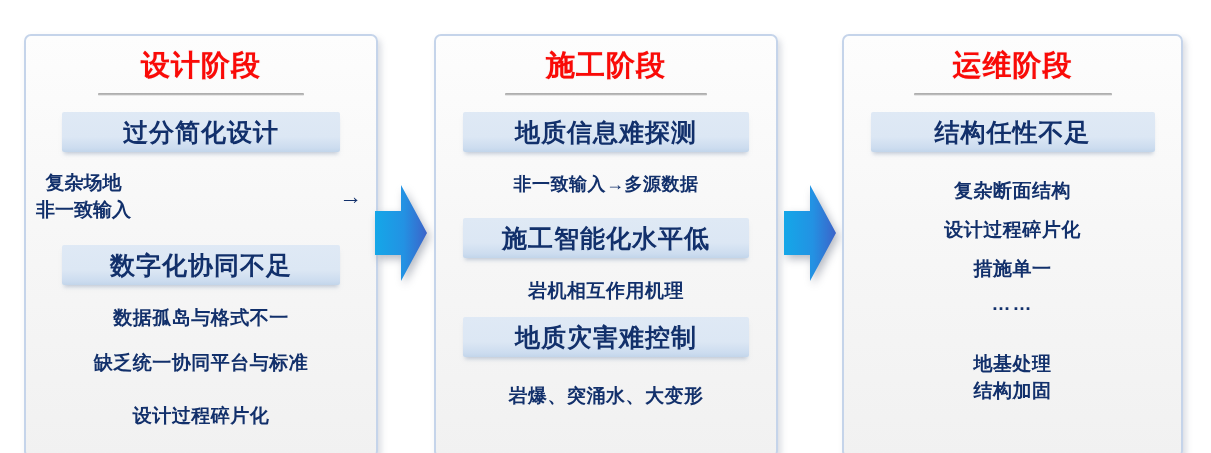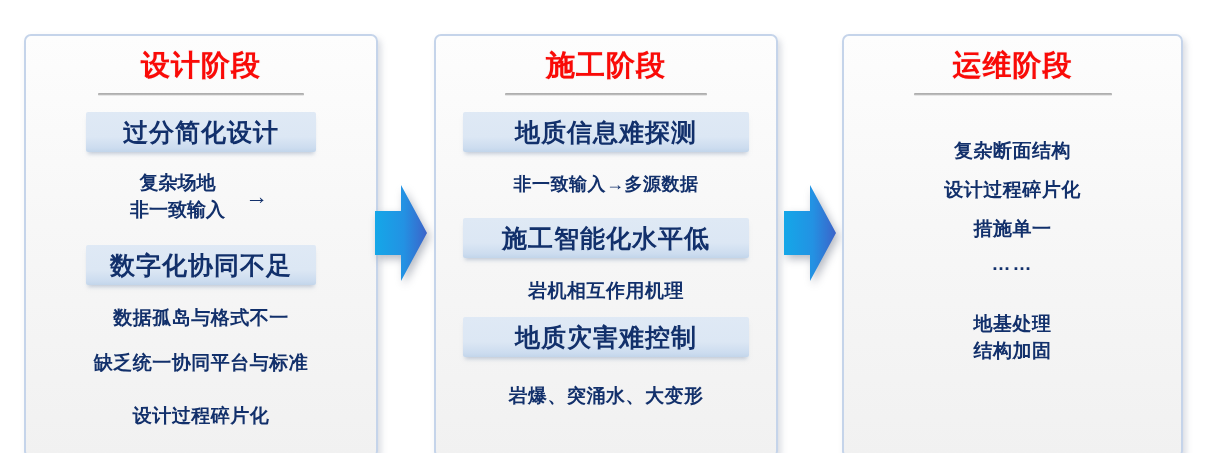--- a/index.html
+++ b/index.html
@@ -70,21 +70,21 @@
     border-radius: 2px;
     text-align: center;
     color: #12306b;
     font-size: 25px;
     font-weight: bold;
     letter-spacing: 1px;
     line-height: 40px;
     height: 40px;
     box-shadow: 0 4px 4px -2px rgba(150,165,190,0.55);
   }
-  #panel-1 .subhead { width: 230px; }
+  #panel-1 .subhead { width: 278px; }
   #panel-2 .subhead { width: 286px; }
   #panel-3 .subhead { width: 284px; }
 
   
   .body-text {
     text-align: center;
     color: #12306b;
     font-size: 19px;
     font-weight: bold;
     line-height: 1.42;
@@ -96,21 +96,21 @@
     color: #12306b;
     font-size: 19px;
     font-weight: bold;
     letter-spacing: 2px;
   }
 
   
   .transform-row {
     display: flex;
     align-items: center;
-    justify-content: center;
+    justify-content: space-between;
     gap: 16px;
   }
   .transform-col {
     color: #12306b;
     font-size: 19px;
     font-weight: bold;
     line-height: 1.38;
     text-align: center;
     white-space: nowrap;
   }
@@ -221,20 +221,21 @@
       </defs>
       <path d="M0,26 L26,26 L26,0 L52,48 L26,96 L26,70 L0,70 Z" fill="url(#ag2)"></path>
     </svg>
   </div>
 
   <div class="panel" id="panel-3">
     <div class="panel-title">运维阶段</div>
     <div class="title-divider"></div>
 
     <div class="sp-16"></div>
+    <div class="subhead">结构任性不足</div>
 
     <div class="sp-26"></div>
     <div class="body-text">复杂断面结构</div>
     <div class="sp-12"></div>
     <div class="body-text">设计过程碎片化</div>
     <div class="sp-12"></div>
     <div class="body-text">措施单一</div>
     <div class="sp-10"></div>
     <div class="dots">……</div>
 

